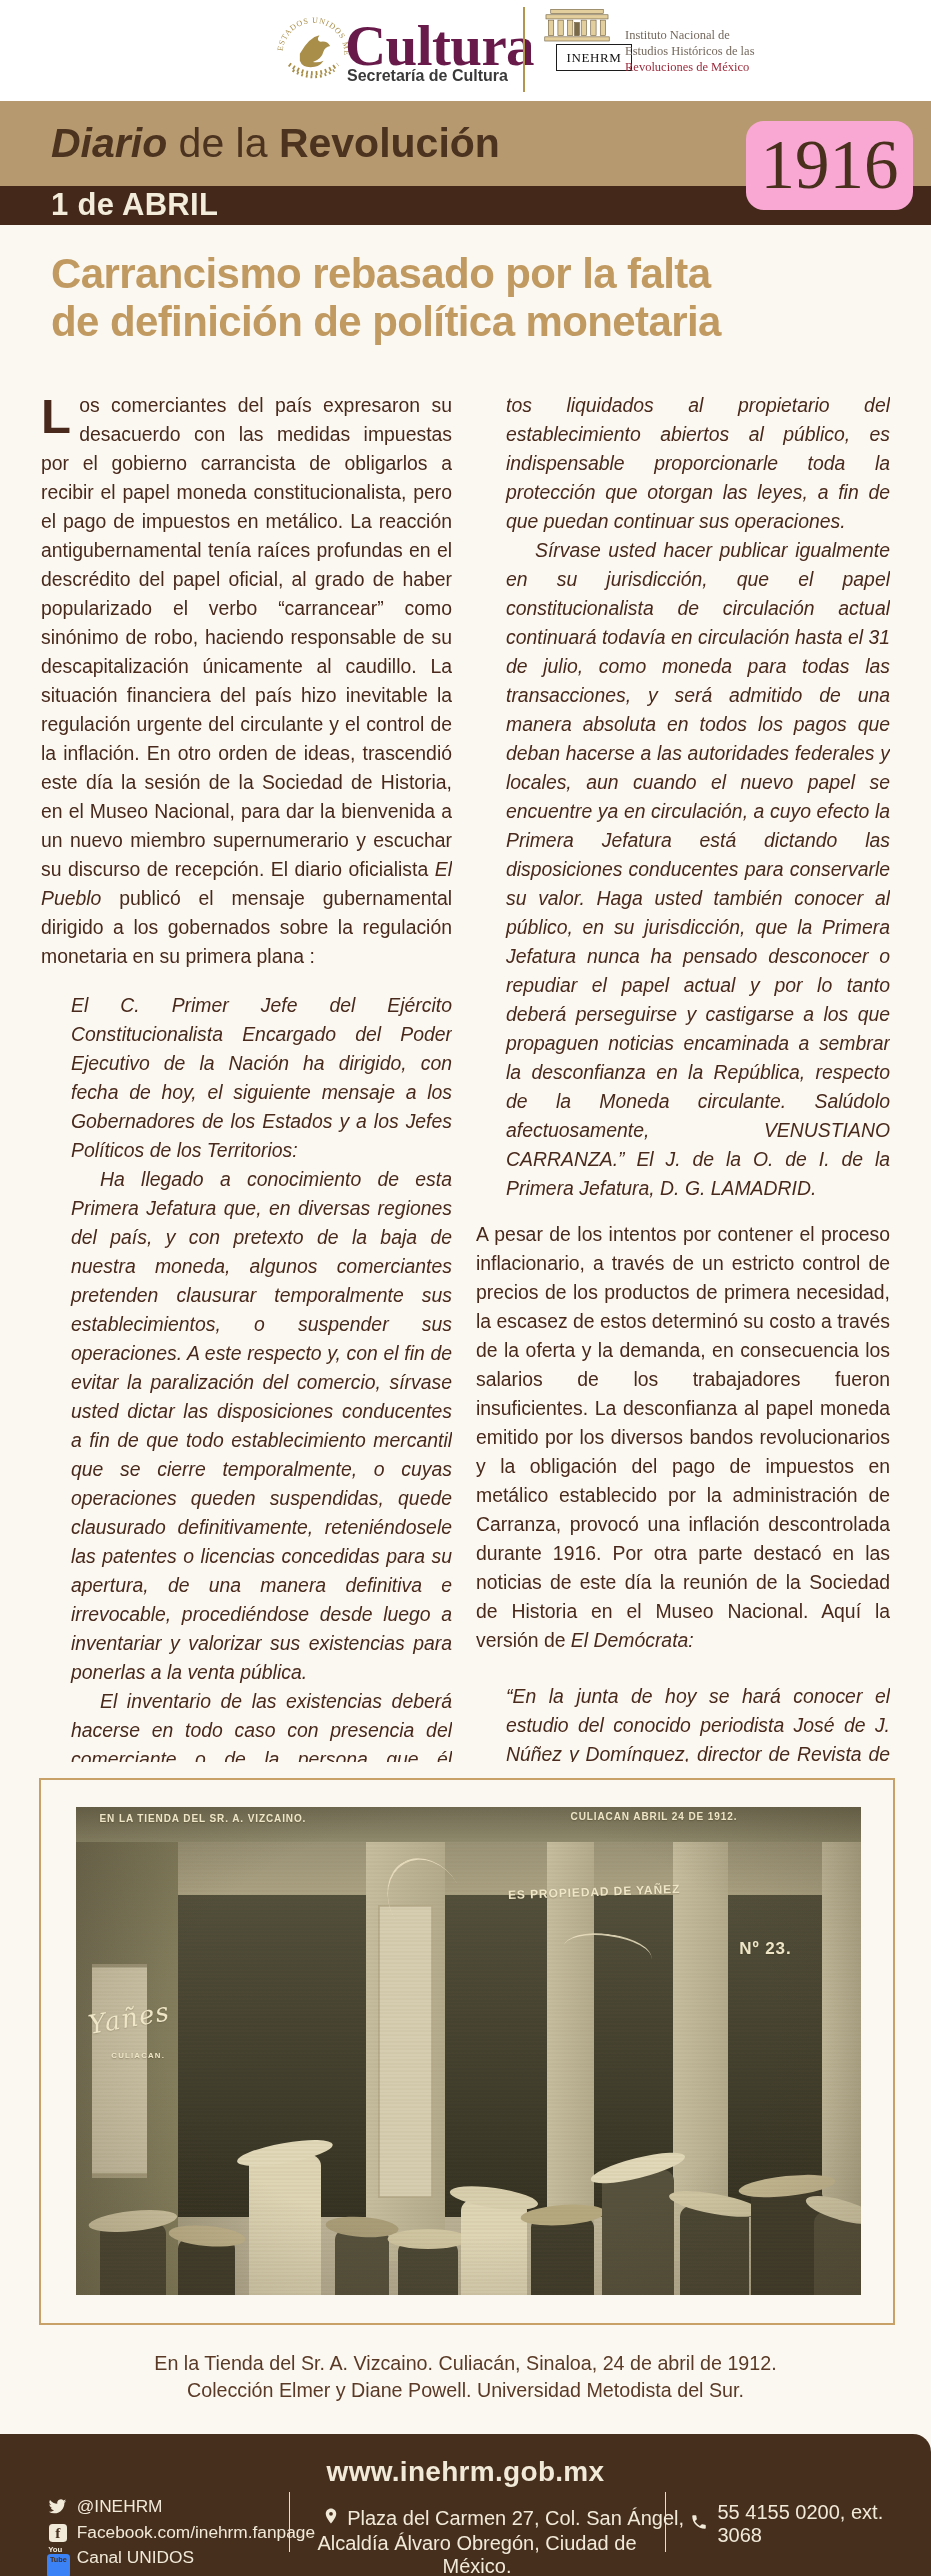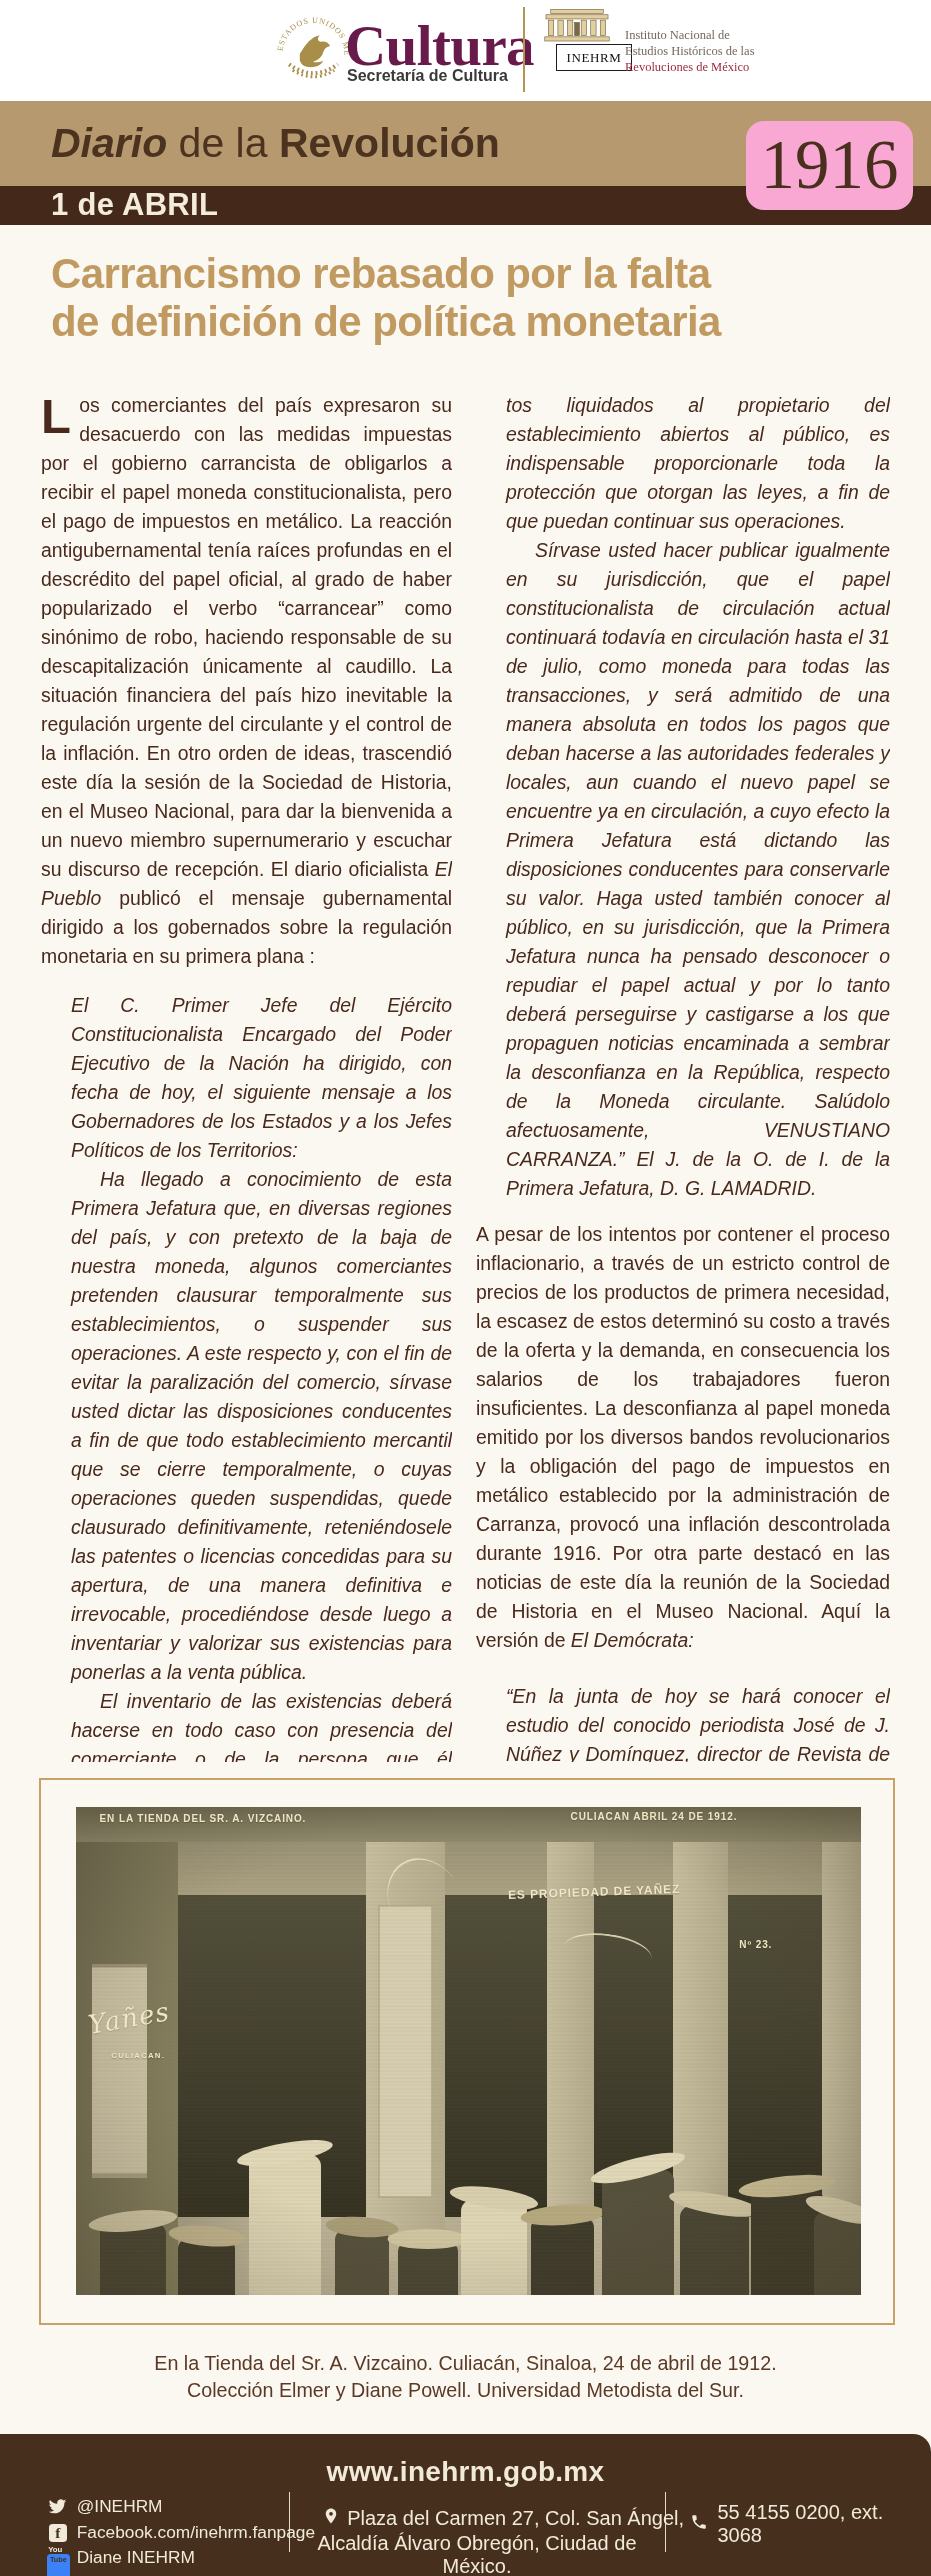--- a/index.html
+++ b/index.html
@@ -68,21 +68,21 @@
   .fl1{left:40%;top:10%;width:72px;height:89px;transform:rotate(-30deg);}
   .fl2{left:62%;top:26%;width:89px;height:36px;transform:rotate(8deg);}
   .person{position:absolute;bottom:0;background:var(--b);border-radius:10.7px 10.7px 0 0;}
   .person::after{content:'';position:absolute;top:-12px;left:50%;transform:translateX(-50%) rotate(var(--r,0deg));width:135%;min-width:38px;height:20px;border-radius:50%;background:var(--h);}
   .vignette{left:0;top:0;width:100%;height:100%;background:radial-gradient(ellipse at 50% 45%,rgba(0,0,0,0) 55%,rgba(55,45,25,.28) 100%);}
   .grain{left:0;top:0;width:100%;height:100%;background:repeating-linear-gradient(0deg,rgba(120,100,60,.05) 0 1.8px,rgba(255,255,255,0) 1.8px 3.6px);}
   .ph-txt{position:absolute;color:#efe6c8;font-weight:bold;letter-spacing:0.9px;text-shadow:0 0.6px 1.2px rgba(60,50,20,.35);white-space:nowrap;}
   .in-tl{left:3%;top:1.2%;font-size:10px;}
   .in-tr{left:63%;top:0.8%;font-size:10px;}
   .in-prop{left:55%;top:16%;font-size:12px;transform:rotate(-2deg);}
-  .in-num{left:84.5%;top:27%;font-size:10px;}
+  .in-num{left:84.5%;top:27%;font-size:17px;}
   .in-sig{left:1.5%;top:40%;font-family:"DejaVu Serif",serif;font-style:italic;font-weight:normal;font-size:26px;letter-spacing:1.2px;transform:rotate(-10deg);}
   .in-sig-sub{left:4.5%;top:50%;font-size:7.8px;letter-spacing:1.2px;}
 
   
   .caption{position:absolute;left:0;top:2350px;width:931px;text-align:center;font-size:19.7px;line-height:27px;color:#5a3a26;}
 
   
   .footer{position:absolute;left:0;top:2434px;width:931px;height:142px;background:#462f1d;border-top-right-radius:18px;color:#f2ead9;}
   .f-url{position:absolute;left:0;top:21.5px;width:931px;text-align:center;font-size:28px;font-weight:bold;letter-spacing:0.3px;}
   .f-div{position:absolute;top:58px;width:1.2px;height:60px;background:#efe7d6;opacity:.95;}
@@ -240,21 +240,21 @@
         </span>
       <span>Facebook.com/inehrm.fanpage</span>
     </div>
     <div class="f-row" style="top:113px;">
       <span class="ic">
         <span class="yt">
             <span class="you">You</span>
             <span class="tube">Tube</span>
           </span>
       </span>
-      <span>Diane INEHRM</span>
+      <span>Canal UNIDOS</span>
     </div>
 
     <div class="f-addr1">
       <span>
         <svg width="18" height="24" viewBox="0 0 24 24">
             <path fill="#f2ead9" d="M12 2C8.1 2 5 5.1 5 9c0 5.2 7 13 7 13s7-7.8 7-13c0-3.9-3.1-7-7-7zm0 9.5A2.5 2.5 0 1 1 12 6.5a2.5 2.5 0 0 1 0 5z"></path>
           </svg>
       </span>
       <span>Plaza del Carmen 27, Col. San Ángel,</span>
     </div>

